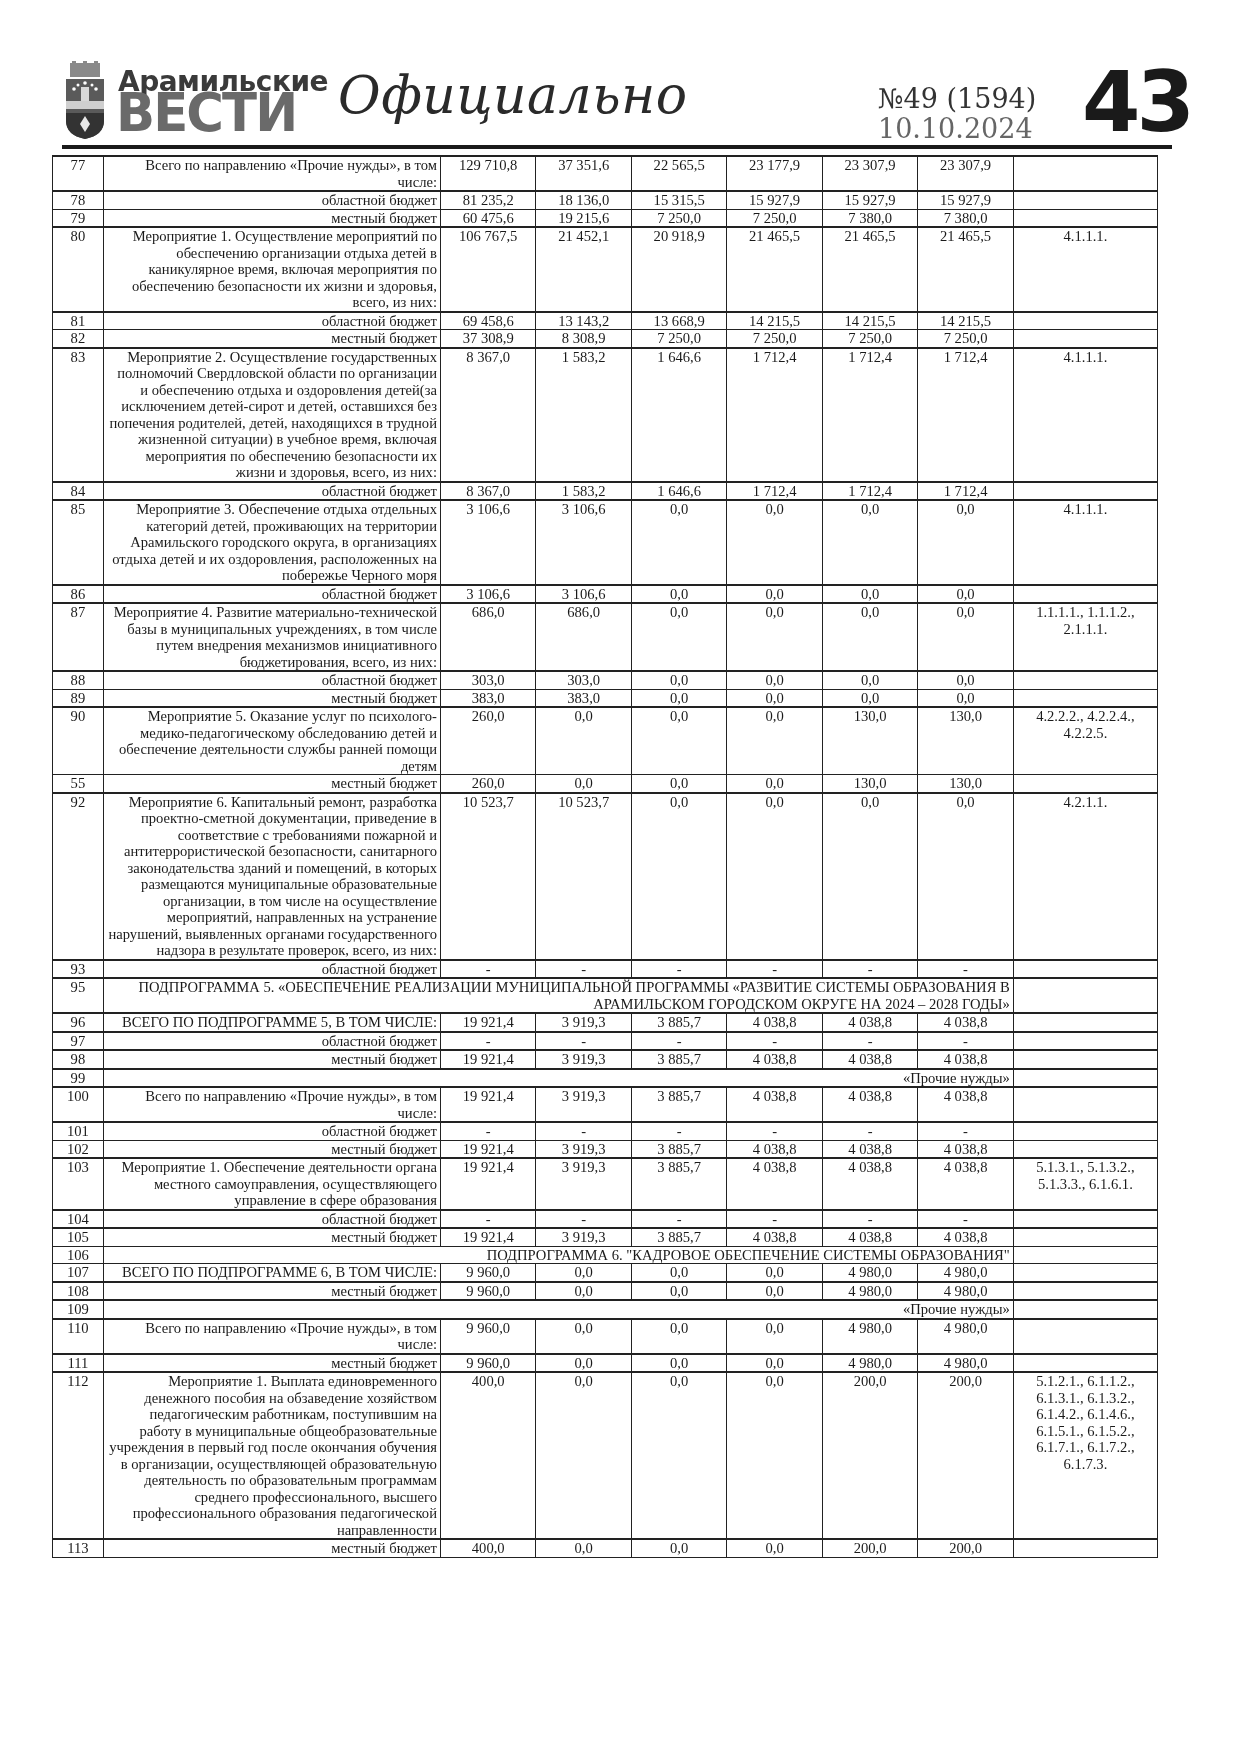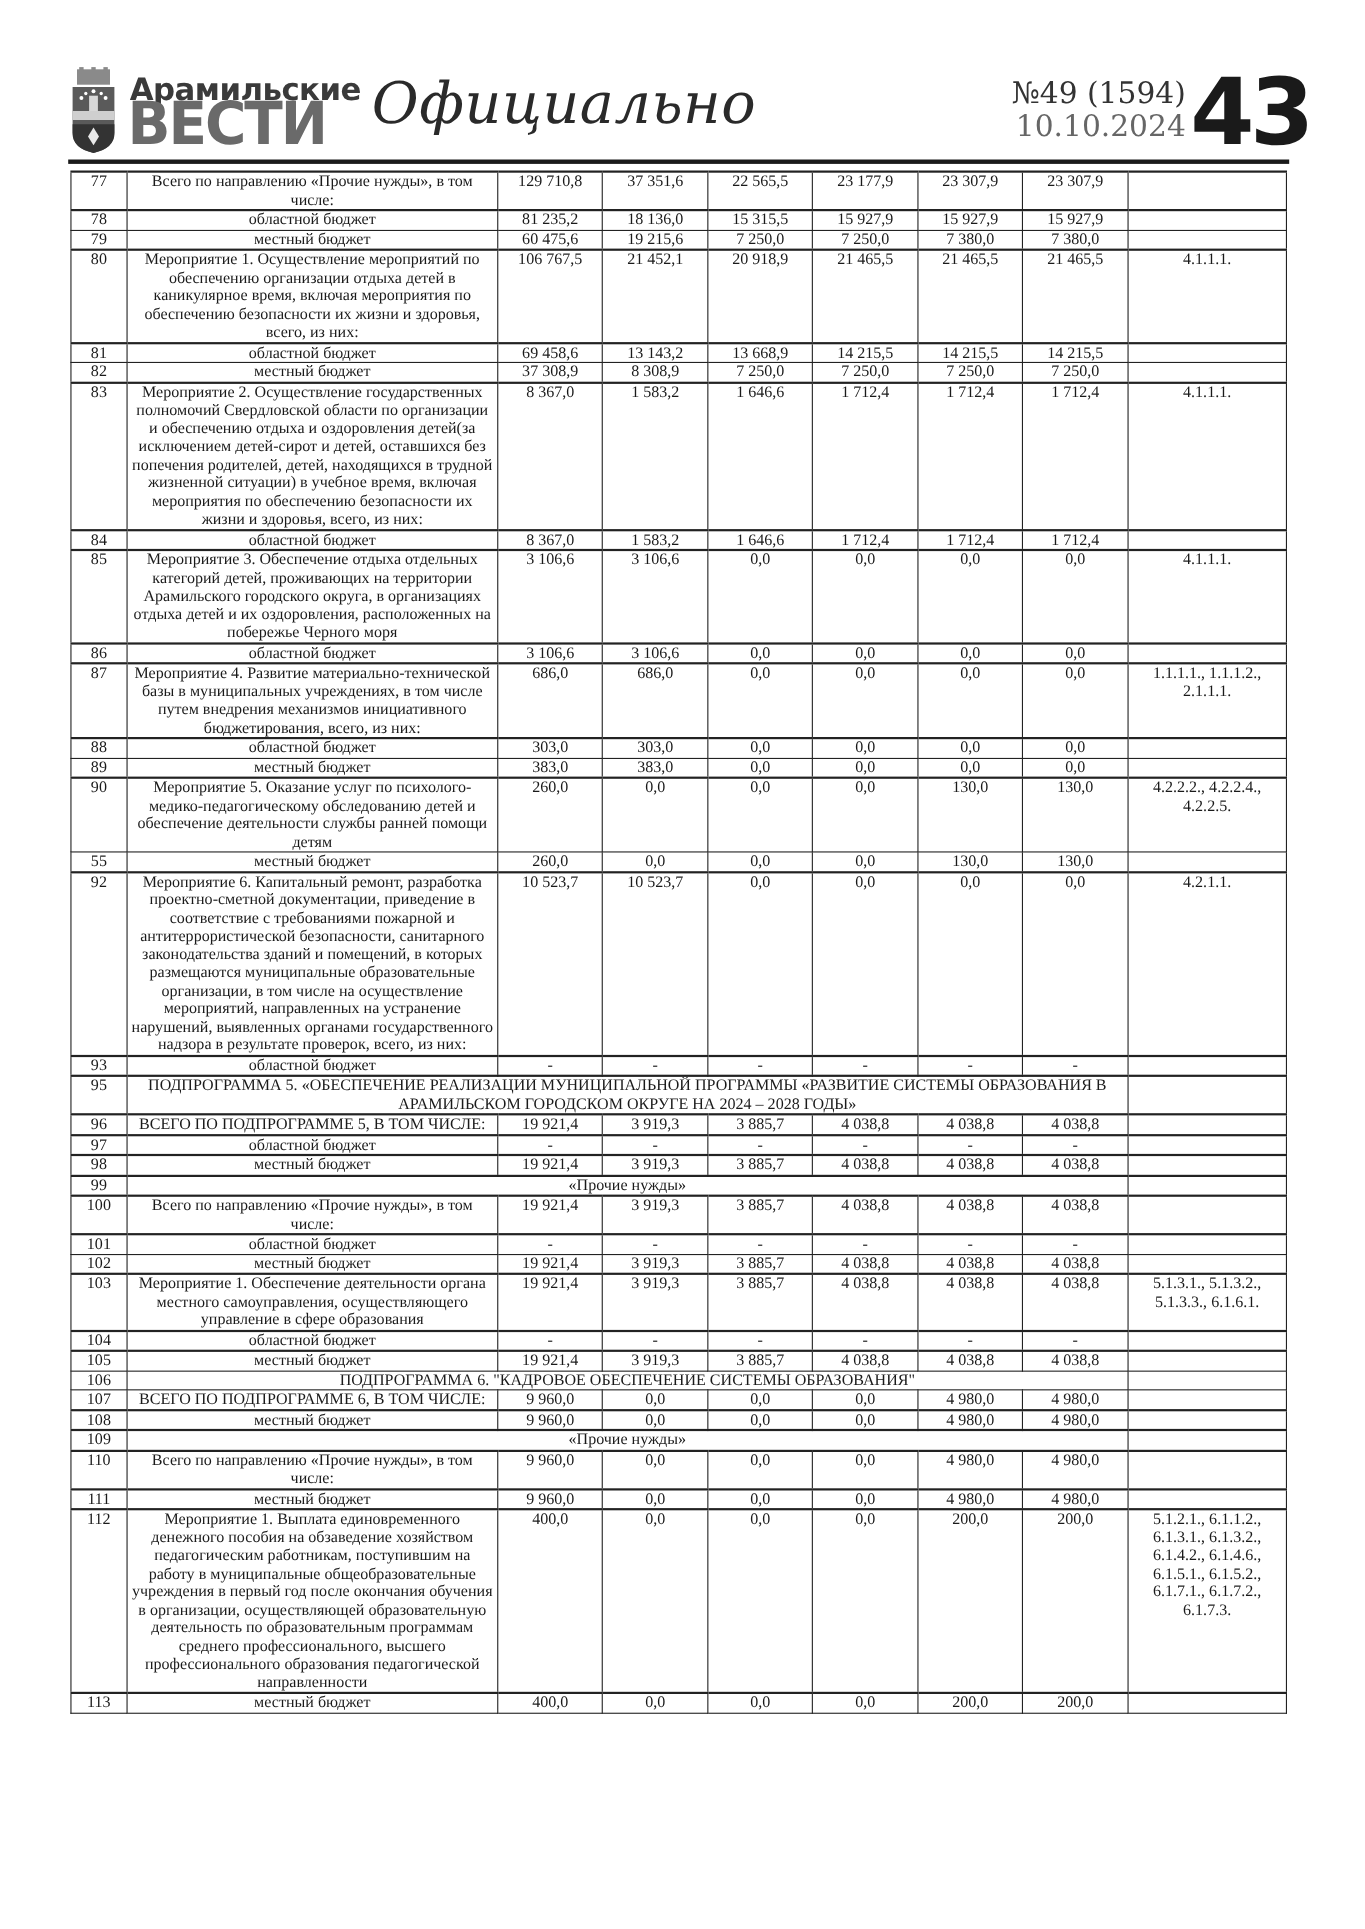--- a/index.html
+++ b/index.html
@@ -3,29 +3,29 @@
 <meta charset="utf-8">
 <style>
   html, body { margin: 0; padding: 0; background: #ffffff; }
   body { width: 1241px; height: 1754px; position: relative; overflow: hidden; color: #1a1a1a; }
   .masthead { position: absolute; left: 62px; top: 55px; width: 1110px; height: 92px; }
   .logo { position: absolute; left: 0; top: 4px; width: 230px; height: 82px; }
   .crest { position: absolute; left: 2px; top: 2px; width: 42px; height: 78px; }
   .brand-small { position: absolute; left: 56px; top: 6px; font-family: "DejaVu Sans", sans-serif; font-size: 28px; font-weight: bold; color: #3a3a3a; letter-spacing: -0.5px; }
   .brand-big { position: absolute; left: 54px; top: 26px; font-family: "DejaVu Sans", sans-serif; font-size: 54px; font-weight: bold; color: #6a6a6a; letter-spacing: -2px; line-height: 56px; transform: scaleX(0.95); transform-origin: left; }
   .section-title { position: absolute; left: 276px; top: 10px; font-family: "DejaVu Serif", serif; font-style: italic; font-size: 52px; color: #2a2a2a; letter-spacing: 0.5px; }
-  .issue { position: absolute; left: 816px; top: 16px; width: 200px; text-align: right; font-family: "DejaVu Serif", serif; font-size: 27px; color: #333; line-height: 30px; }
+  .issue { position: absolute; left: 816px; top: 29px; width: 200px; font-family: "DejaVu Serif", serif; font-size: 27px; color: #333; line-height: 30px; }
   .issue .date { color: #666; }
   .page-num { position: absolute; left: 1020px; top: -2px; font-family: "DejaVu Sans", sans-serif; font-weight: bold; font-size: 84px; color: #1a1a1a; letter-spacing: -4px; }
   .rule { position: absolute; left: 62px; top: 145px; width: 1110px; height: 4px; background: #1a1a1a; }
 
-  table.budget { position: absolute; left: 64px; top: 155px; width: 1106px; border-collapse: collapse; table-layout: fixed;
+  table.budget { position: absolute; left: 52px; top: 155px; width: 1106px; border-collapse: collapse; table-layout: fixed;
     font-family: "Liberation Serif", serif; font-size: 14.6px; line-height: 16.5px; color: #1a1a1a; border-radius: 29px; }
   table.budget td { border: 1.4px solid #222; padding: 0 2px; vertical-align: top; text-align: center; overflow: hidden; }
-  table.budget td.desc { padding: 0 3px; }
+  table.budget td.desc { padding: 0 3px; text-align: right; }
   table.budget tr.thick td { border-top: 2.5px solid #222; }
   col.c-num { width: 50px; } col.c-desc { width: 332px; } col.c-val { width: 94px; } col.c-ref { width: 142px; }
 </style>
 </head>
 <body>
 
 <div class="masthead">
   <div class="logo">
     <svg class="crest" viewBox="0 0 42 78">
       <rect x="6" y="2" width="30" height="14" fill="#8a8a8a"></rect>

